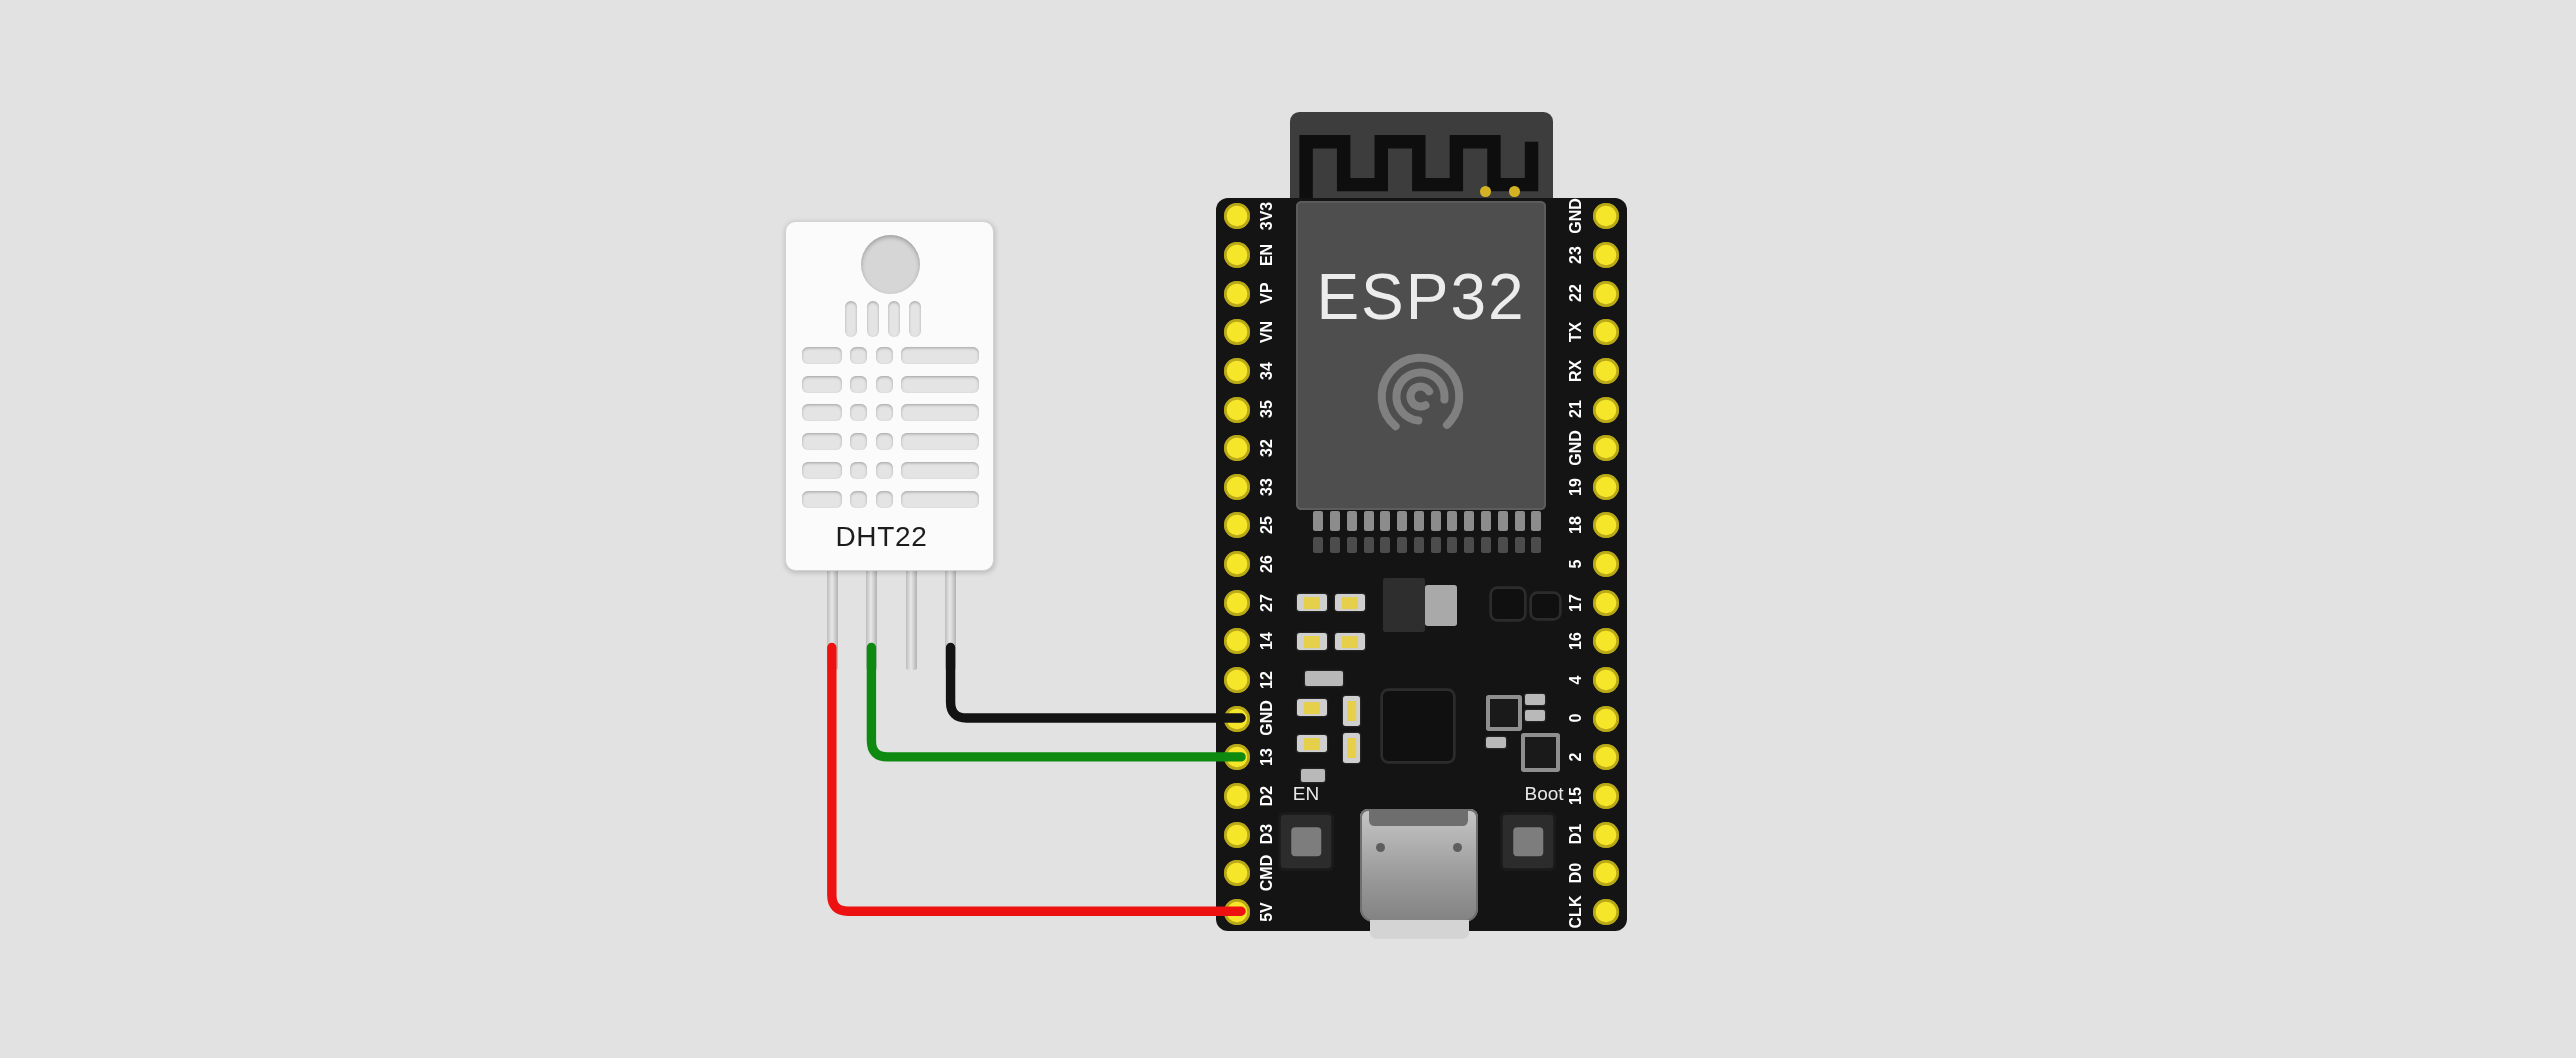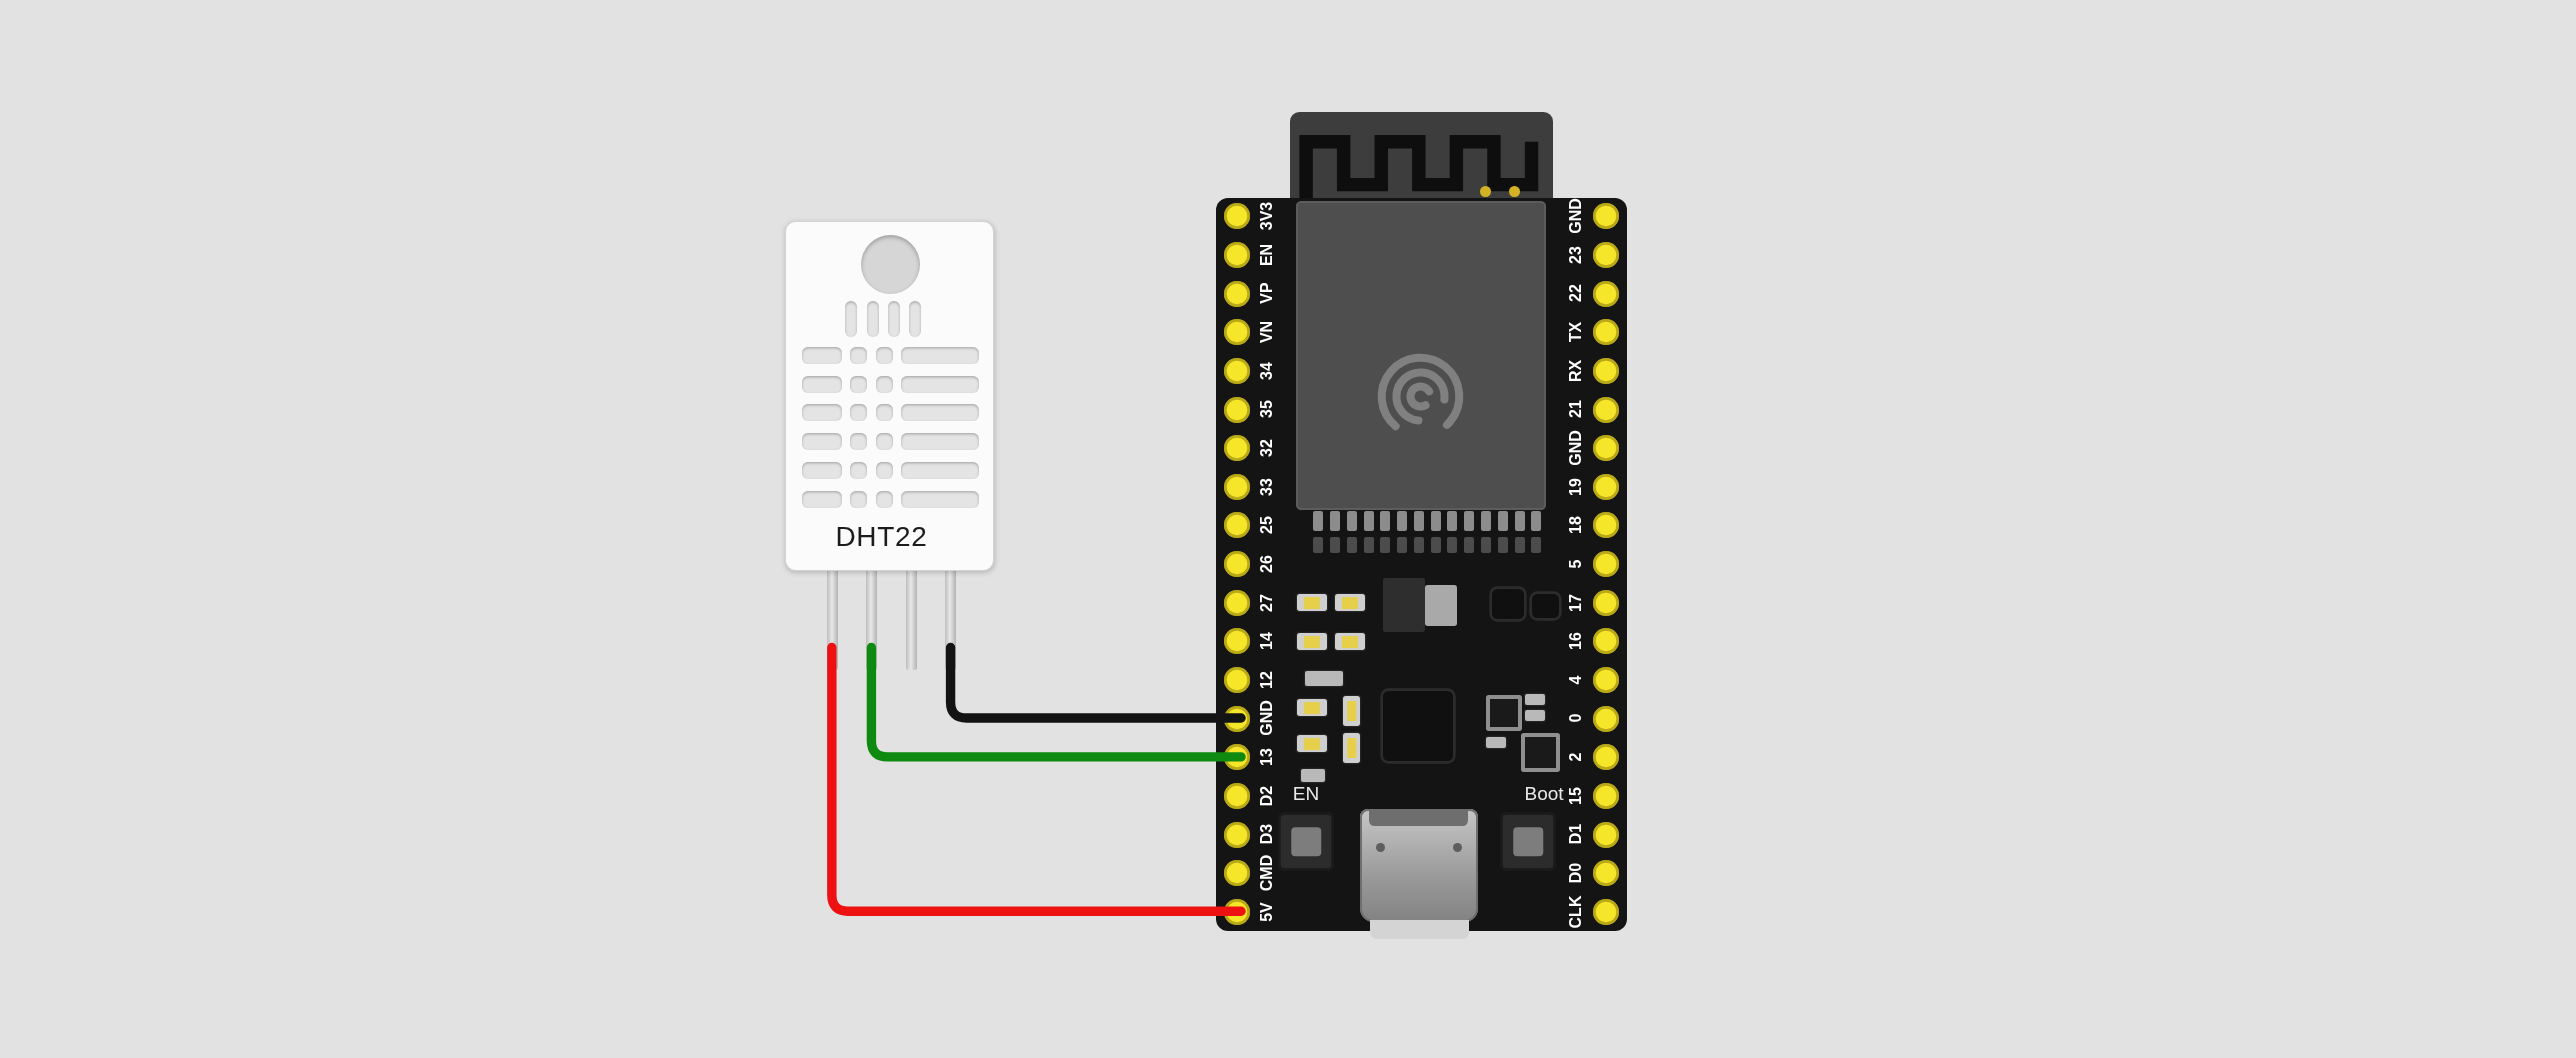--- a/index.html
+++ b/index.html
@@ -60,20 +60,21 @@
     <svg width="263" height="101" viewBox="0 0 392 150">
       <path d="M 24 132 L 24 44 L 80 44 L 80 108 L 136 108 L 136 44 L 192 44 L 192 108 L 248 108 L 248 44 L 304 44 L 304 108 L 360 108 L 360 44" fill="none" stroke="#0e0e0e" stroke-width="20"></path>
     </svg>
     <div class="mod-dot" style="left:190px;top:74px;"></div>
     <div class="mod-dot" style="left:219px;top:74px;"></div>
   </div>
 
   <div class="board">
 
     <div class="shield">
+      <div class="esp-text">ESP32</div>
       <svg class="esp-logo" width="107" height="107" viewBox="0 0 160 160">
         <circle cx="80" cy="80" r="58" fill="none" stroke="#808080" stroke-width="12" stroke-linecap="round" stroke-dasharray="280 120" transform="rotate(130 80 80)"></circle>
         <circle cx="80" cy="80" r="36" fill="none" stroke="#808080" stroke-width="12" stroke-linecap="round" stroke-dasharray="170 80" transform="rotate(95 80 80)"></circle>
         <circle cx="80" cy="80" r="15" fill="none" stroke="#808080" stroke-width="12" stroke-linecap="round" stroke-dasharray="70 40" transform="rotate(60 80 80)"></circle>
       </svg>
     </div>
 
     <div class="smd" style="left:81px;top:396px;width:29.5px;height:17.4px;"></div>
     <div class="smd" style="left:119px;top:396px;width:29.5px;height:17.4px;"></div>
     <div class="smd" style="left:81px;top:435px;width:29.5px;height:17.4px;"></div>

